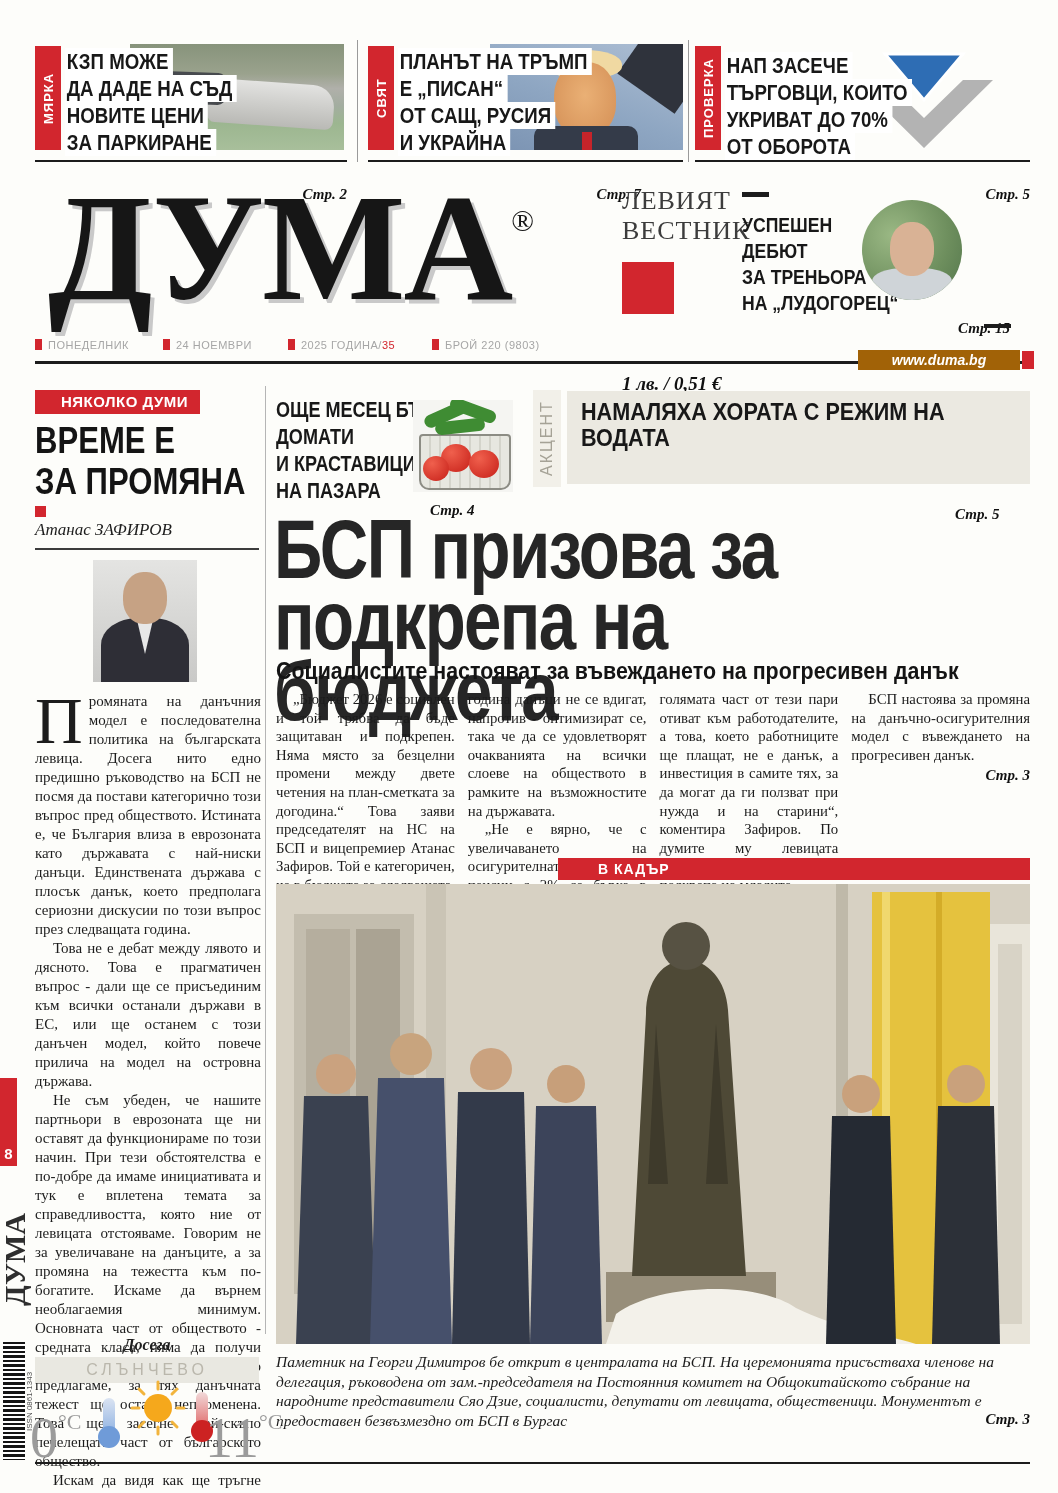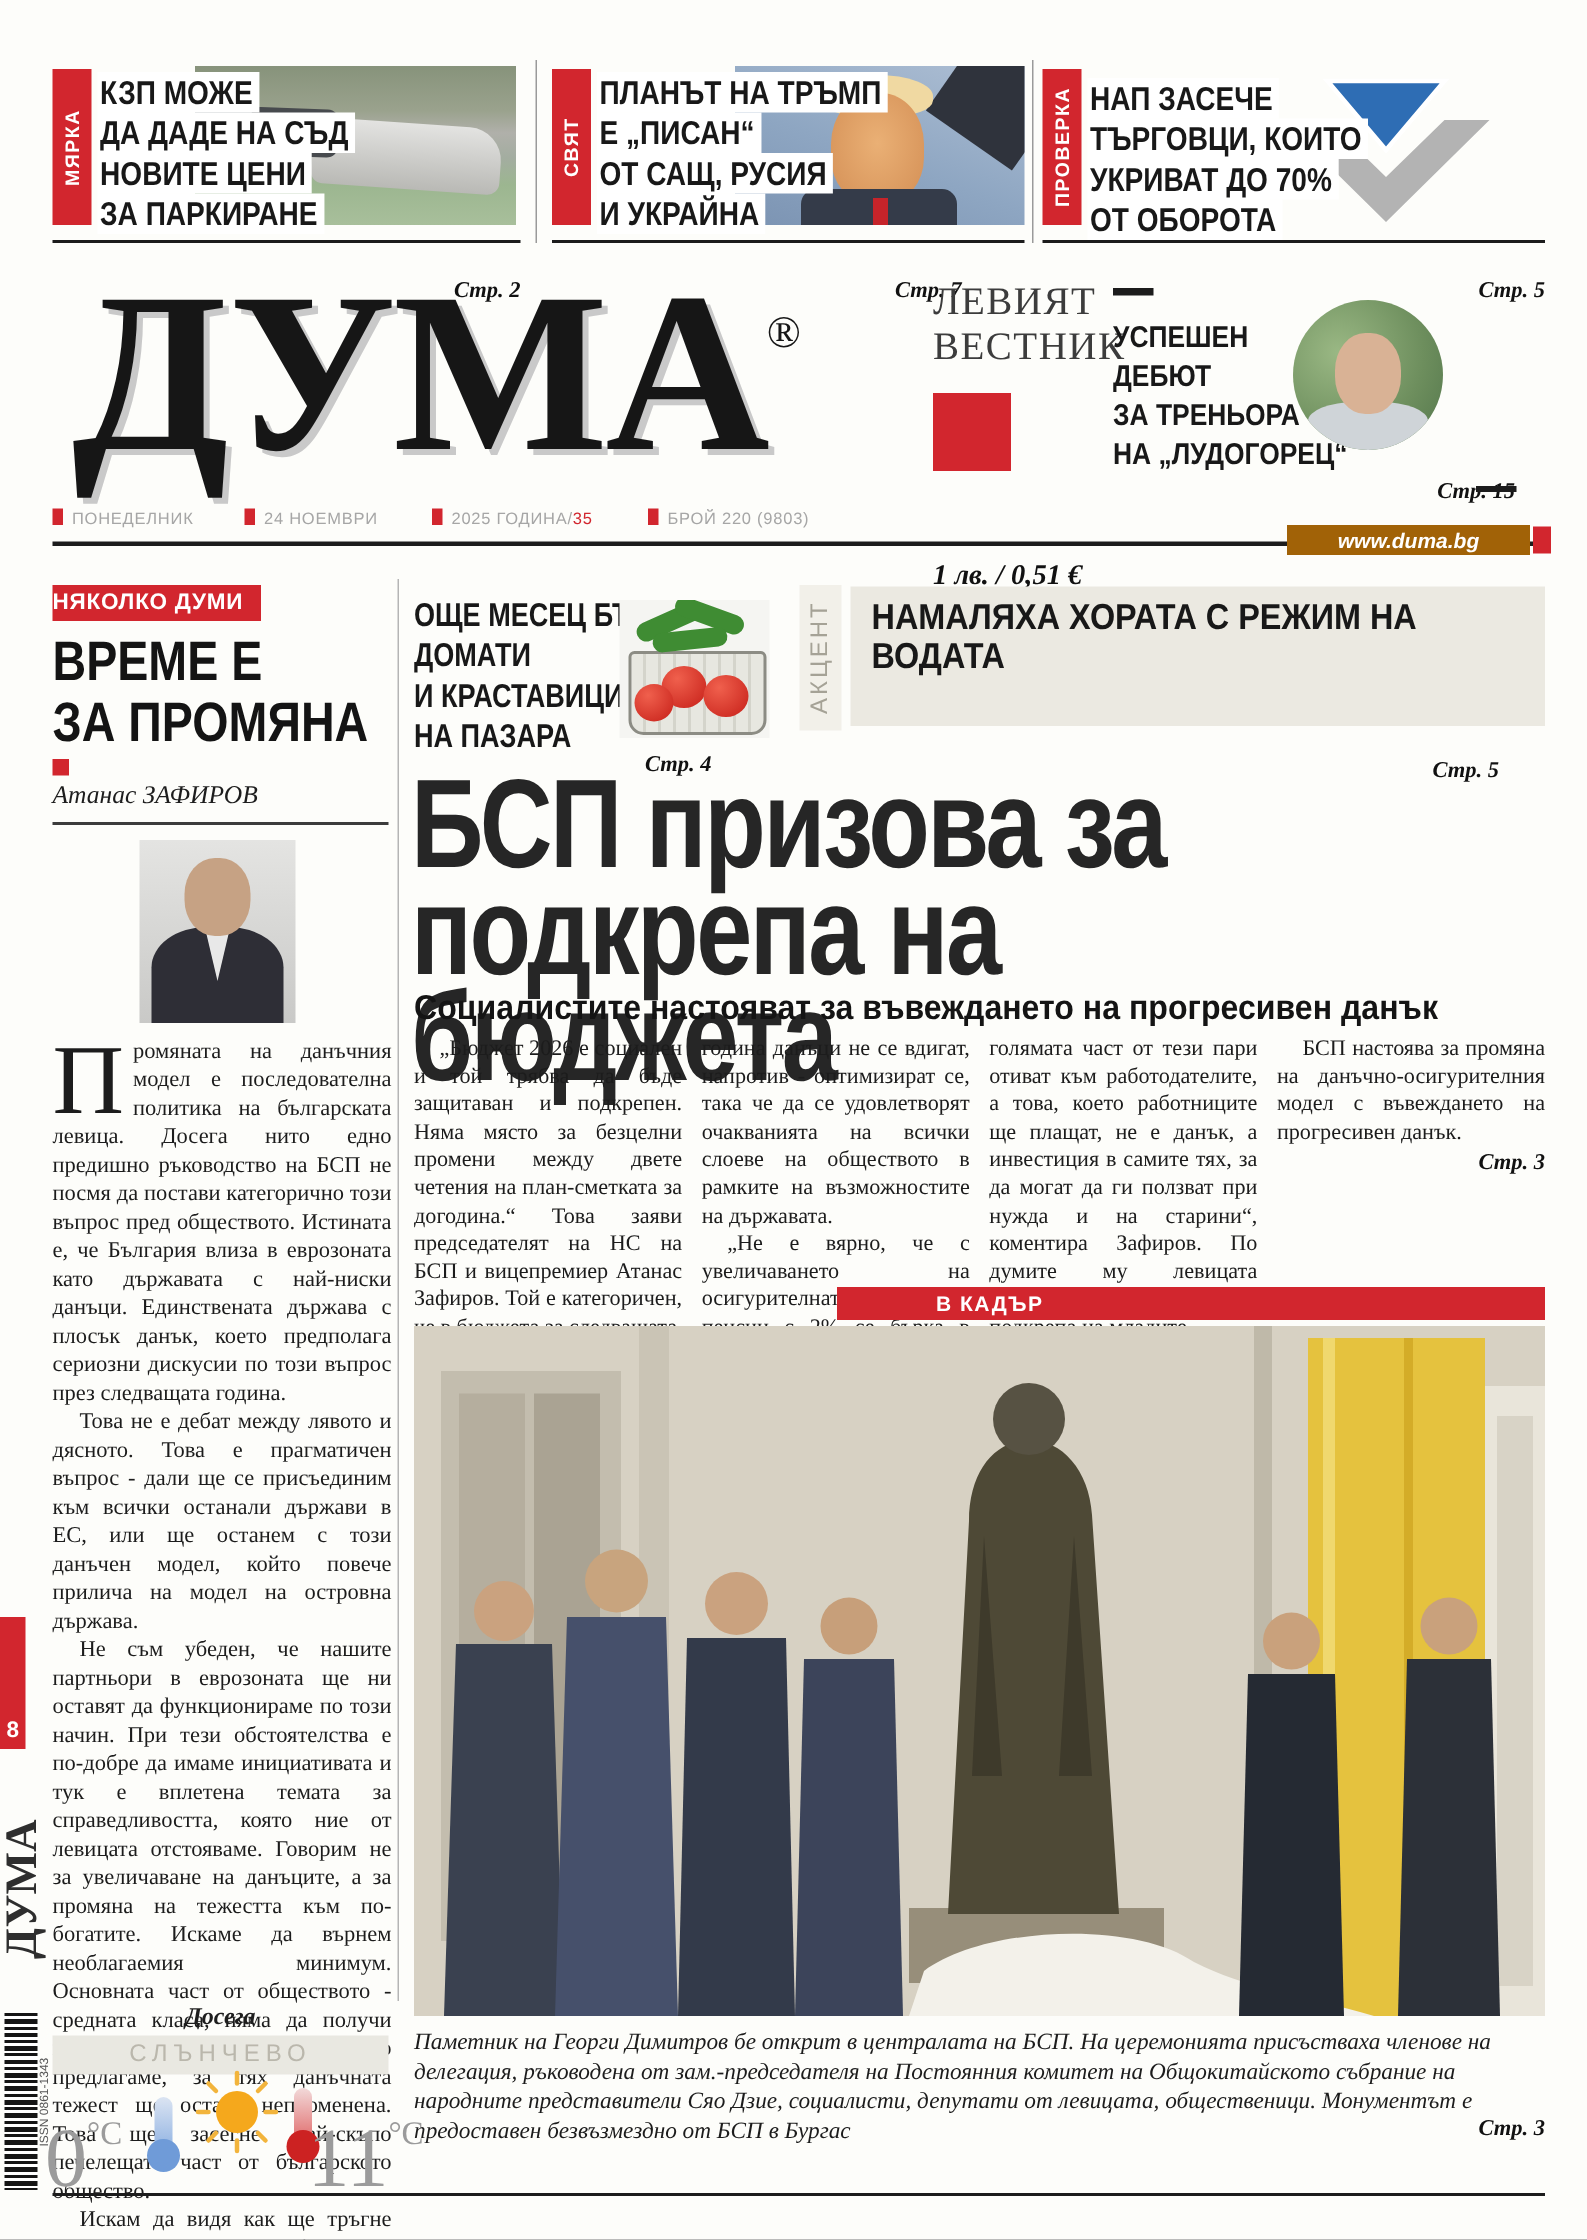--- a/index.html
+++ b/index.html
@@ -59,21 +59,21 @@
   .dl-red{color:var(--accent);}
   #price{left:622px;top:331px;font-size:19px;font-style:italic;font-weight:bold;color:#111;margin-top:42px;}
   #dl-rule{left:35px;top:361px;width:995px;height:3px;}
   #site-bar{left:858px;top:350px;width:162px;height:20px;background:#a16207;color:#fff;
             font-family:"Liberation Sans",sans-serif;font-style:italic;font-weight:bold;font-size:14px;
             text-align:center;line-height:20px;z-index:2;}
   #site-sq{left:1022px;top:351px;width:12px;height:18px;background:var(--accent);z-index:2;}
   
   #col-divider{left:265px;top:386px;width:1px;height:948px;background:#b5b5b5;}
   #op-label{left:35px;top:390px;background:var(--accent);color:#fff;font-family:"Liberation Sans",sans-serif;
-            font-weight:bold;font-size:15px;padding:3px 12px 4px 0;letter-spacing:.5px;}
+            font-weight:bold;font-size:15px;padding:3px 12px 4px 26px;letter-spacing:.5px;}
   #op-title{left:35px;top:420px;font-size:37px;line-height:41px;transform:scaleX(.84);color:#141414;}
   #op-bullet{left:35px;top:506px;width:11px;height:11px;background:var(--accent);}
   #op-author{left:35px;top:520px;font-style:italic;font-size:17px;}
   #op-rule{left:35px;top:548px;width:224px;height:2px;background:#3c3c3c;}
   .photo-portrait{position:absolute;left:93px;top:560px;width:104px;height:122px;overflow:hidden;
       background:linear-gradient(180deg,#e4e4e2,#cScfcf 80%);background:linear-gradient(180deg,#e4e4e2,#c9c9c7);}
   .por-head{position:absolute;left:30px;top:12px;width:44px;height:52px;background:#c6a284;border-radius:46%;}
   .por-suit{position:absolute;left:8px;top:58px;width:88px;height:64px;background:#2e2e36;border-radius:42% 42% 0 0;}
   .por-shirt{position:absolute;left:44px;top:60px;width:16px;height:34px;background:#e8e8e8;clip-path:polygon(0 0,100% 0,50% 100%);}
   #op-text{left:35px;top:692px;width:226px;font-size:15px;line-height:19px;text-align:justify;color:#1c1c1c;}
@@ -119,21 +119,21 @@
   #main-head{left:274px;top:514px;font-size:84px;line-height:71px;letter-spacing:-2px;transform:scaleX(.8);color:#262626;}
   #main-sub{left:276px;top:658px;font-size:23px;transform:scaleX(.93);font-weight:bold;color:#141414;}
   #main-cols{left:276px;top:690px;width:754px;display:flex;gap:13px;}
   #main-cols .col{flex:1;font-size:14.8px;line-height:18.6px;text-align:justify;color:#1c1c1c;}
   #main-cols p{margin:0;text-indent:17px;}
   #main-cols p.cont{text-indent:0;}
   #main-cols .colpage{display:block;text-align:right;margin-top:2px;}
   
   #kadar{left:558px;top:858px;width:472px;height:22px;background:var(--accent);color:#fff;
          font-family:"Liberation Sans",sans-serif;font-weight:bold;font-size:14px;letter-spacing:1px;
-         line-height:22px;padding-left:66px;box-sizing:border-box;}
+         line-height:22px;padding-left:40px;box-sizing:border-box;}
   #big-photo{left:276px;top:884px;width:754px;height:460px;}
   #caption{left:276px;top:1352px;width:754px;font-style:italic;font-size:15.5px;line-height:19.5px;color:#1c1c1c;}
   #caption .pageref{position:absolute;right:0;bottom:1px;}
   #bottom-rule{left:35px;top:1462px;width:995px;height:2px;}
   
   #spine-tab{left:0;top:1078px;width:17px;height:88px;background:var(--accent);color:#fff;
              font-family:"Liberation Sans",sans-serif;font-weight:bold;font-size:15px;
              display:flex;align-items:flex-end;justify-content:center;padding-bottom:4px;box-sizing:border-box;}
   #spine-title{left:-1px;top:1188px;width:32px;height:142px;font-family:"Liberation Serif",serif;
                font-weight:bold;font-size:30px;color:#2e2e2e;display:flex;align-items:center;justify-content:center;

